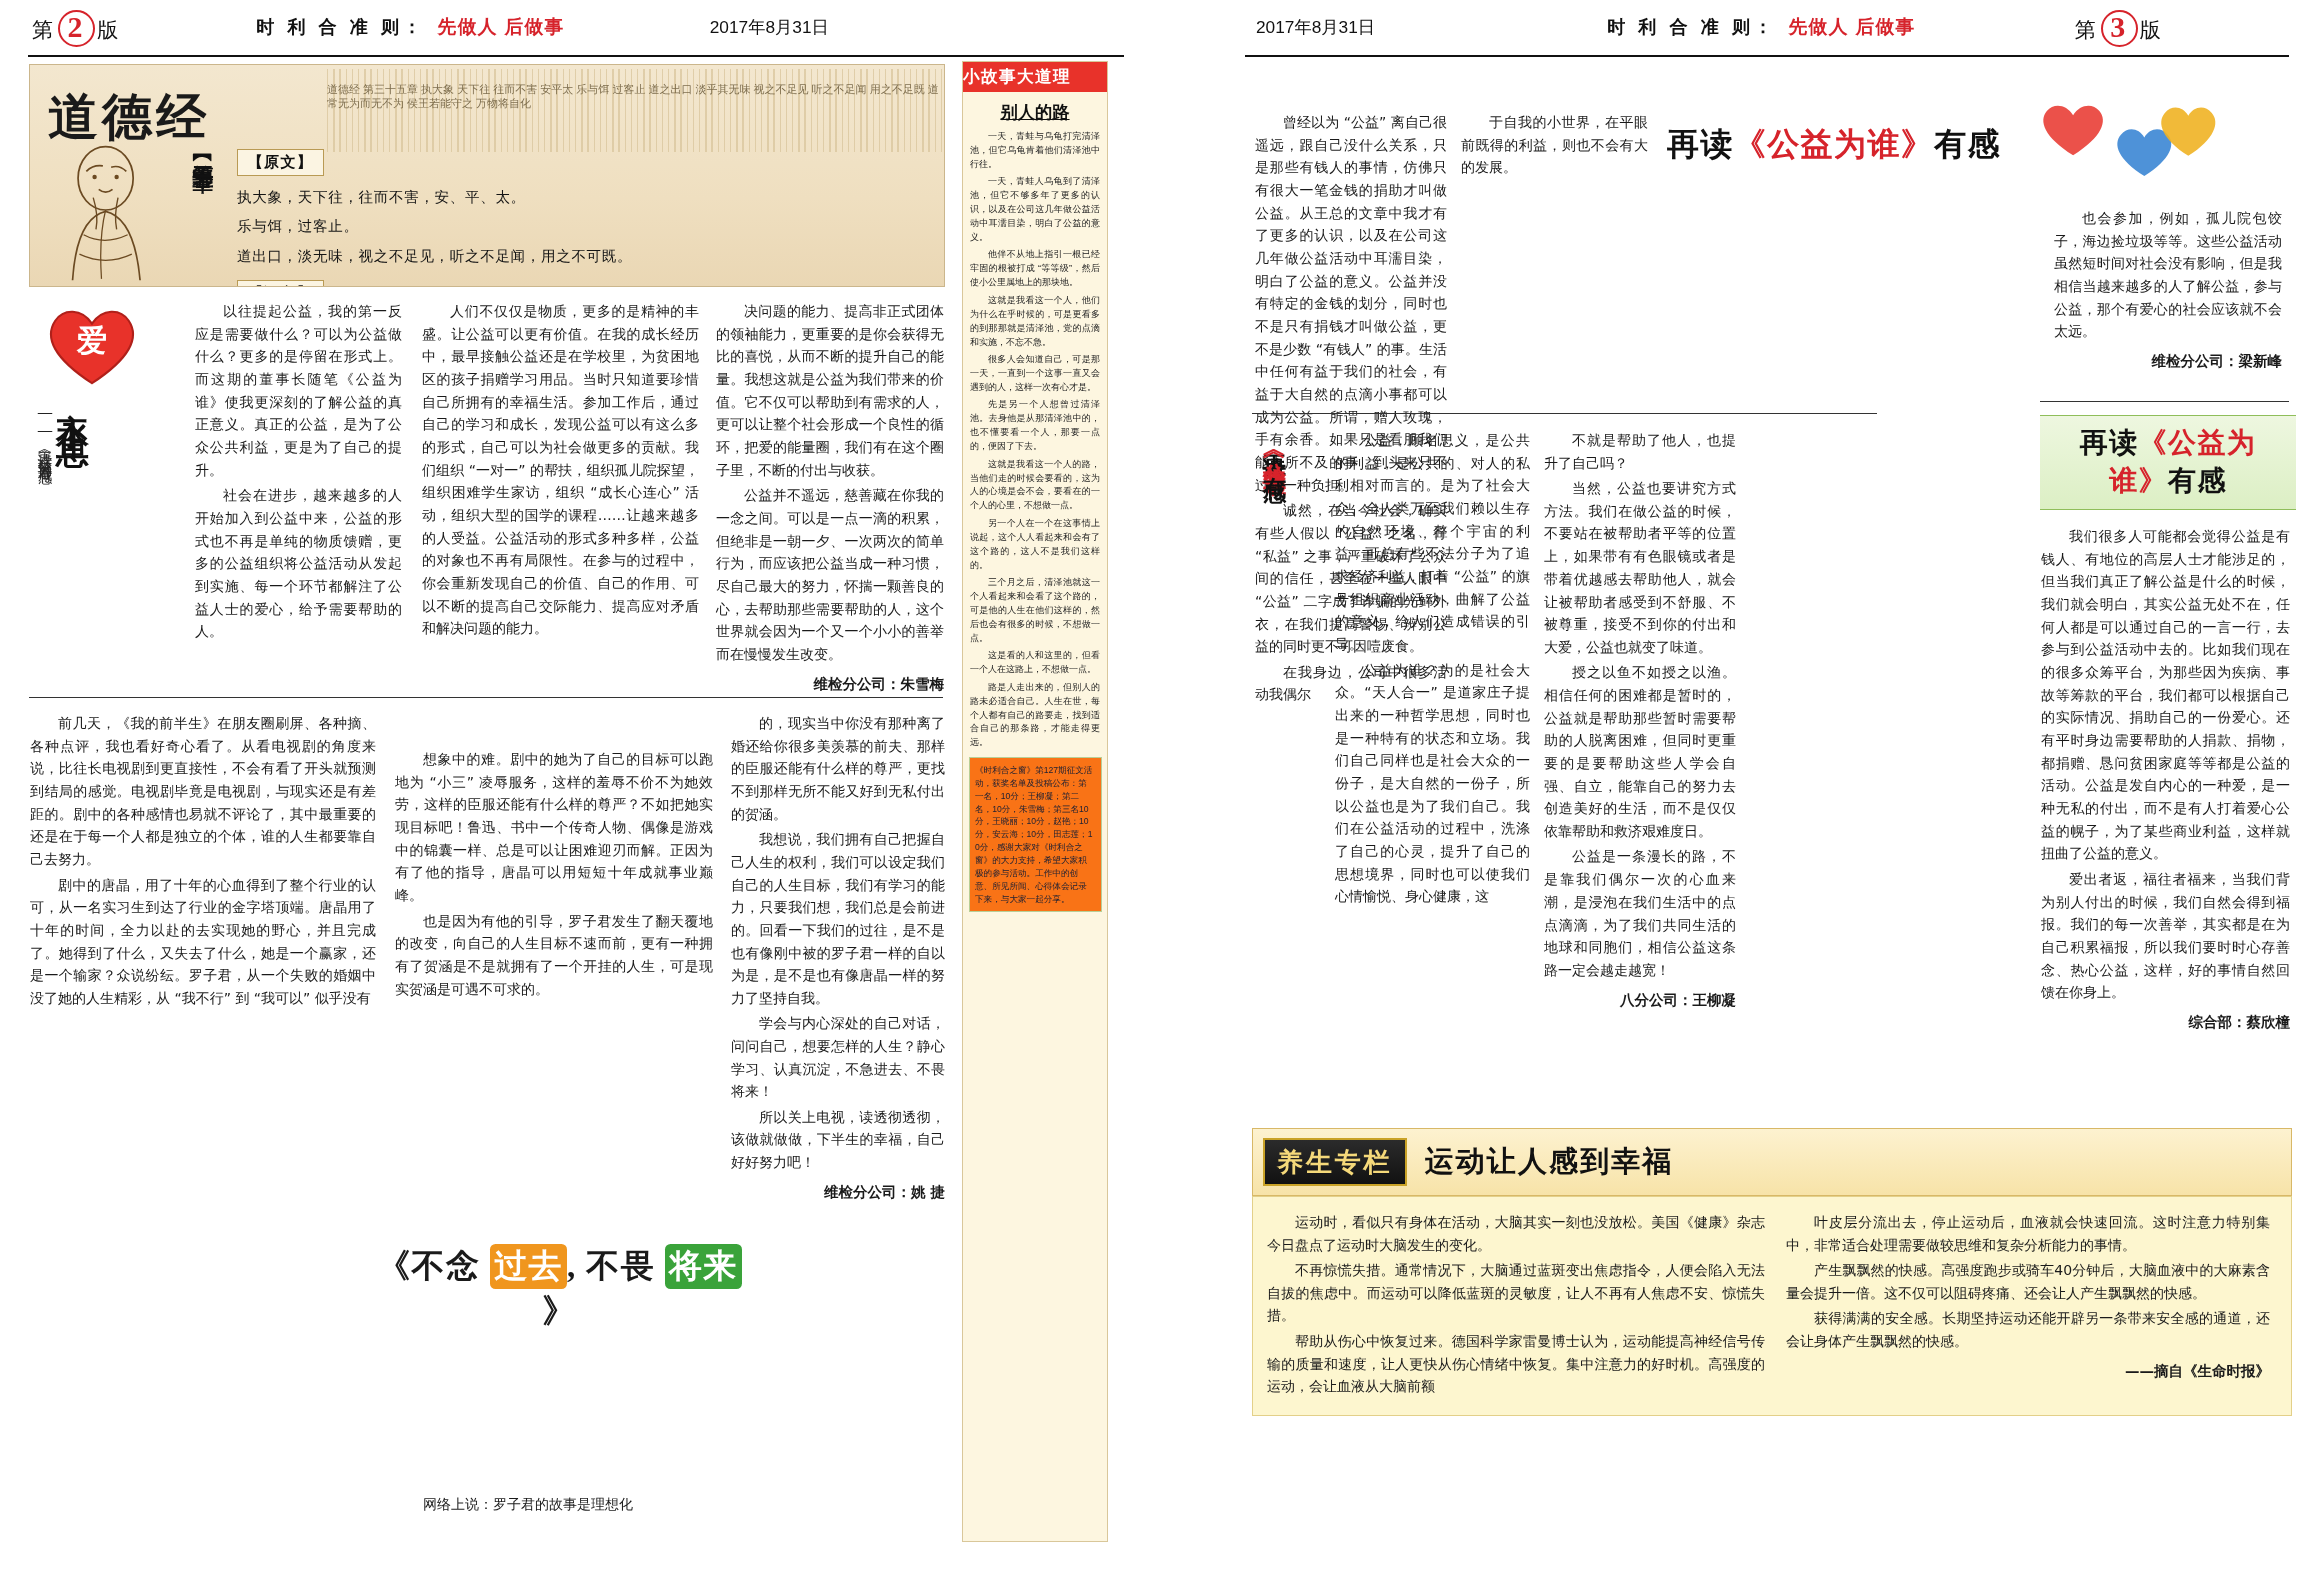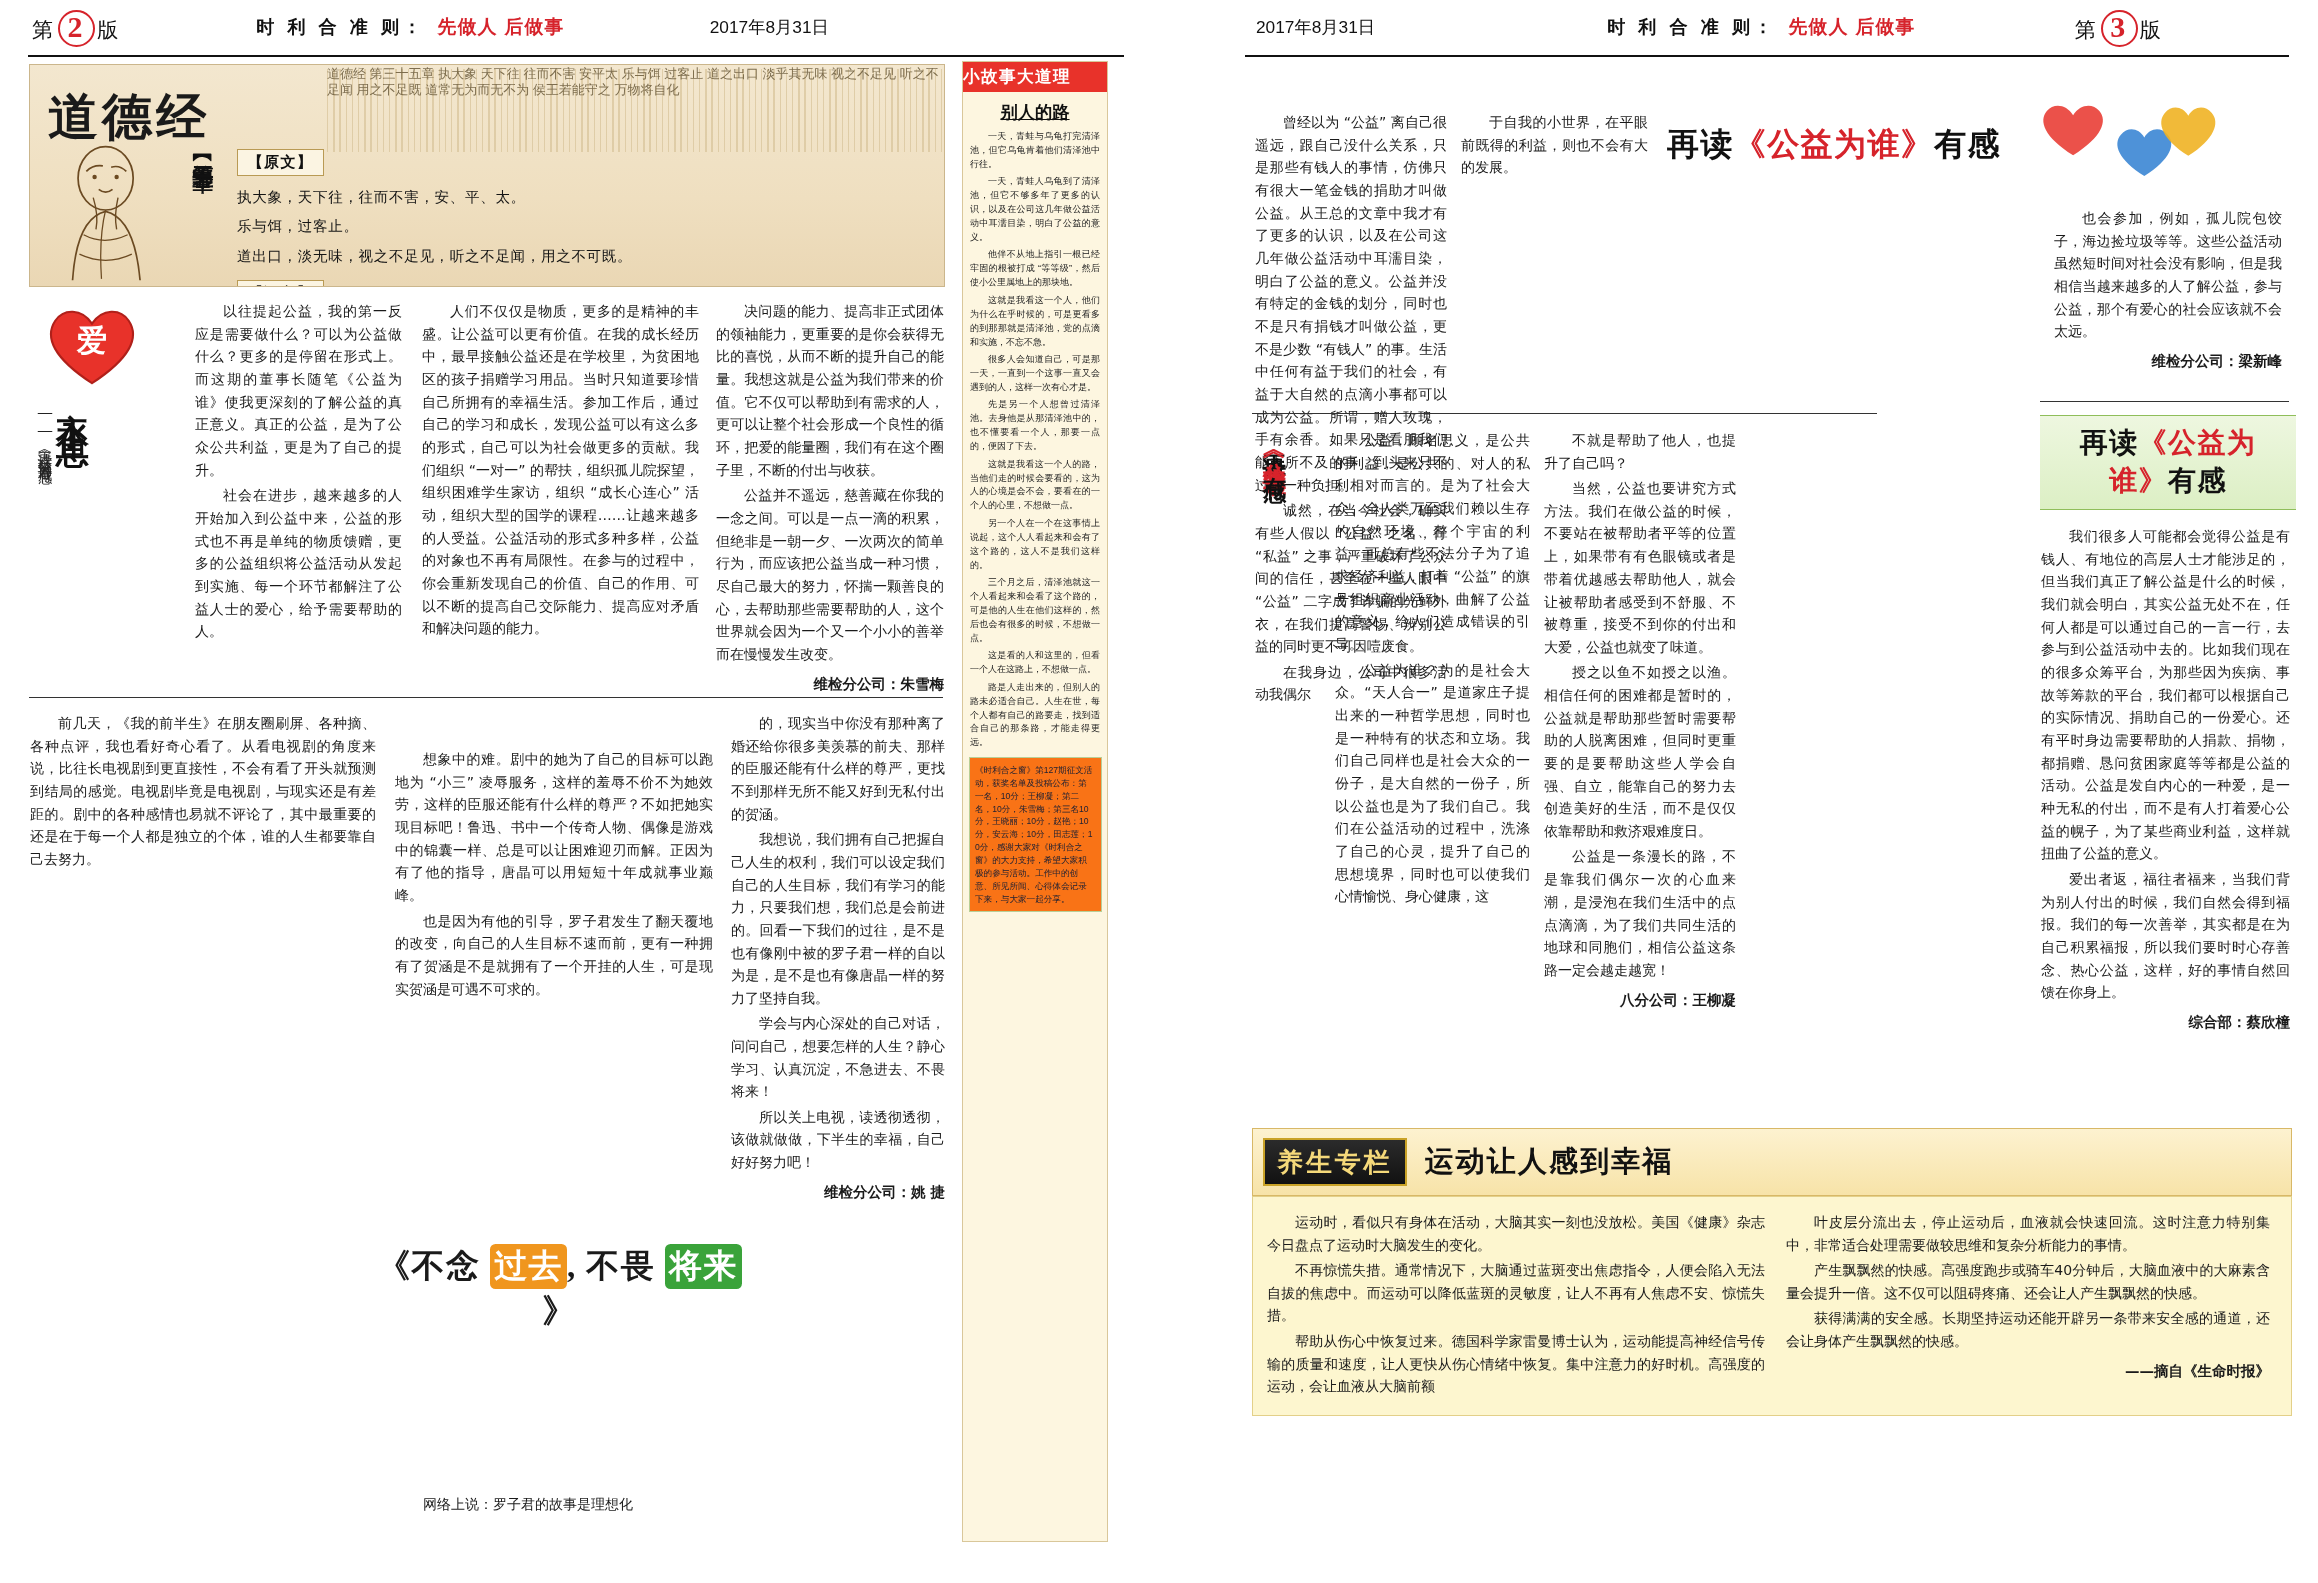--- a/index.html
+++ b/index.html
@@ -51,22 +51,22 @@
     background:linear-gradient(180deg,#f3e7cf 0%,#efdfc0 60%,#ead7b4 100%);
     border:1.4px solid #c9b municipal;
     border:1.4px solid #cbb68c;overflow:hidden;
   }
   .ddj .bgtext{
     position:absolute;left:297px;top:4.1px;width:615px;height:83px;
     background:repeating-linear-gradient(90deg,#d9c59c 0 1.4px,transparent 1.4px 6.2px);
     opacity:.75;
   }
   .ddj .bgtext2{
-    position:absolute;left:297px;top:1px;width:615px;height:80px;
-    font-size:13px;color:#6a5a3a;line-height:1.25;overflow:hidden;
+    position:absolute;left:297px;top:18px;width:615px;height:80px;
+    font-size:11px;color:#6a5a3a;line-height:1.25;overflow:hidden;
     word-break:break-all;opacity:.85;
   }
   .ddj .title{
     position:absolute;left:18px;top:19.4px;font-size:50px;font-weight:bold;
     color:#1a1a1a;font-family:"Liberation Serif","DejaVu Serif",serif;letter-spacing:4.1px;
   }
   .ddj .chapter{
     position:absolute;left:145px;top:82px;width:39px;
     font-size:21px;line-height:1.08;color:#111;font-weight:bold;
     writing-mode:vertical-rl;text-orientation:upright;letter-spacing:1.4px;
@@ -242,20 +242,21 @@
     <div class="col-text" style="position:absolute;left:716px;top:300px;width:228px;">
       <p>决问题的能力、提高非正式团体的领袖能力，更重要的是你会获得无比的喜悦，从而不断的提升自己的能量。我想这就是公益为我们带来的价值。它不仅可以帮助到有需求的人，更可以让整个社会形成一个良性的循环，把爱的能量圈，我们有在这个圈子里，不断的付出与收获。</p>
       <p>公益并不遥远，慈善藏在你我的一念之间。可以是一点一滴的积累，但绝非是一朝一夕、一次两次的简单行为，而应该把公益当成一种习惯，尽自己最大的努力，怀揣一颗善良的心，去帮助那些需要帮助的人，这个世界就会因为一个又一个小小的善举而在慢慢发生改变。</p>
       <div class="sig">维检分公司：朱雪梅</div>
     </div>
 
     <div class="rule" style="top:697px;left:29px;right:191px;height:1.4px;background:#333;"></div>
 
     <div class="col-text" style="position:absolute;left:30px;top:712px;width:346px;">
       <p>前几天，《我的前半生》在朋友圈刷屏、各种摘、各种点评，我也看好奇心看了。从看电视剧的角度来说，比往长电视剧到更直接性，不会有看了开头就预测到结局的感觉。电视剧毕竟是电视剧，与现实还是有差距的。剧中的各种感情也易就不评论了，其中最重要的还是在于每一个人都是独立的个体，谁的人生都要靠自己去努力。</p>
+      <p>剧中的唐晶，用了十年的心血得到了整个行业的认可，从一名实习生到达了行业的金字塔顶端。唐晶用了十年的时间，全力以赴的去实现她的野心，并且完成了。她得到了什么，又失去了什么，她是一个赢家，还是一个输家？众说纷纭。罗子君，从一个失败的婚姻中没了她的人生精彩，从 “我不行” 到 “我可以” 似乎没有</p>
     </div>
 
     <div class="col-text" style="position:absolute;left:395px;top:748px;width:318px;">
       <p>想象中的难。剧中的她为了自己的目标可以跑地为 “小三” 凌辱服务，这样的羞辱不价不为她效劳，这样的臣服还能有什么样的尊严？不如把她实现目标吧！鲁迅、书中一个传奇人物、偶像是游戏中的锦囊一样、总是可以让困难迎刃而解。正因为有了他的指导，唐晶可以用短短十年成就事业巅峰。</p>
       <p>也是因为有他的引导，罗子君发生了翻天覆地的改变，向自己的人生目标不速而前，更有一种拥有了贺涵是不是就拥有了一个开挂的人生，可是现实贺涵是可遇不可求的。</p>
     </div>
 
     <div class="col-text" style="position:absolute;left:731px;top:712px;width:214px;">
       <p>的，现实当中你没有那种离了婚还给你很多美羡慕的前夫、那样的臣服还能有什么样的尊严，更找不到那样无所不能又好到无私付出的贺涵。</p>
       <p>我想说，我们拥有自己把握自己人生的权利，我们可以设定我们自己的人生目标，我们有学习的能力，只要我们想，我们总是会前进的。回看一下我们的过往，是不是也有像刚中被的罗子君一样的自以为是，是不是也有像唐晶一样的努力了坚持自我。</p>

